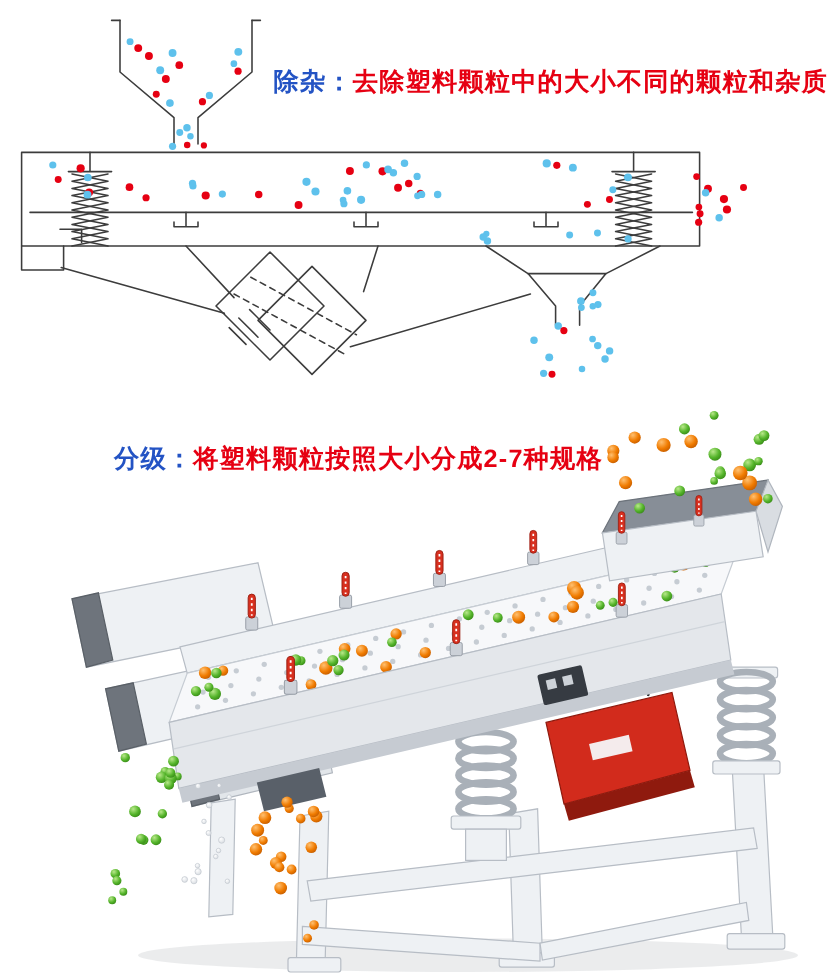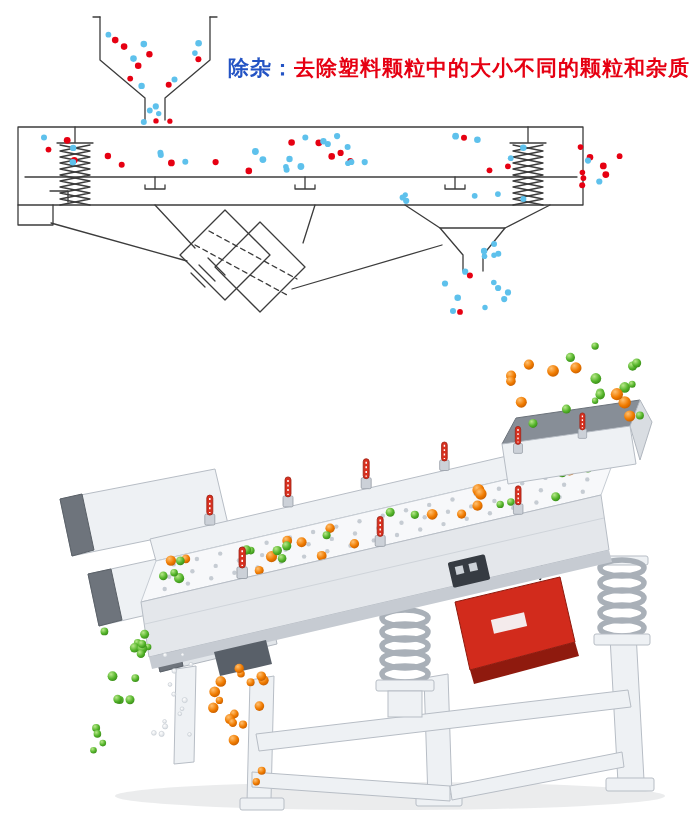--- a/index.html
+++ b/index.html
@@ -181,20 +181,23 @@
         <circle cx="493.1" cy="283.0" r="3.1" fill="#5ec1ec"></circle>
         <circle cx="480.0" cy="302.5" r="2.7" fill="#5ec1ec"></circle>
         <circle cx="440.0" cy="278.5" r="3.1" fill="#5ec1ec"></circle>
       </g>
     <g id="g-ffall2">
         <circle cx="464.9" cy="270.5" r="3.0" fill="#e60012"></circle>
         <circle cx="455.0" cy="306.9" r="2.9" fill="#e60012"></circle>
       </g>
   </svg>
 
+  <div class="caption" id="cap-bottom">
+    <span class="cap-prefix">分级：</span><span class="cap-text">将塑料颗粒按照大小分成2-7种规格</span>
+  </div>
 
   <svg id="d2" width="700" height="480" viewBox="0 0 700 480">
     <defs>
       <radialGradient id="gOr" cx="0.35" cy="0.3" r="0.85">
         <stop offset="0" stop-color="#ffc070"></stop>
         <stop offset="0.55" stop-color="#f07b00"></stop>
         <stop offset="1" stop-color="#b85400"></stop>
       </radialGradient>
       <radialGradient id="gGr" cx="0.35" cy="0.3" r="0.85">
         <stop offset="0" stop-color="#b8e88a"></stop>

